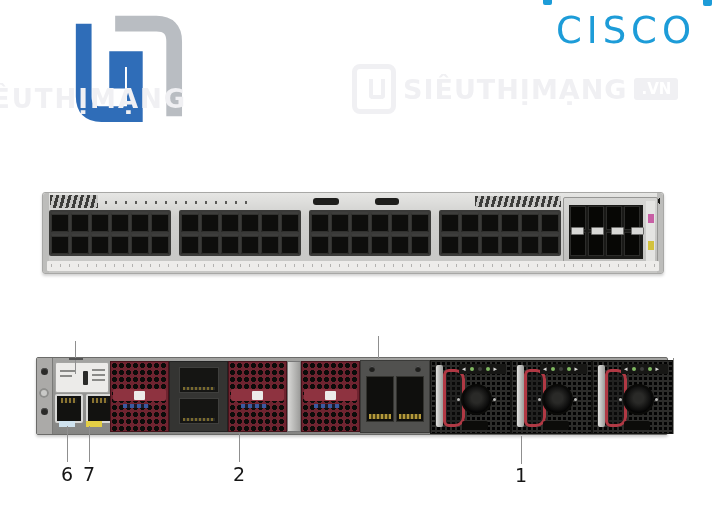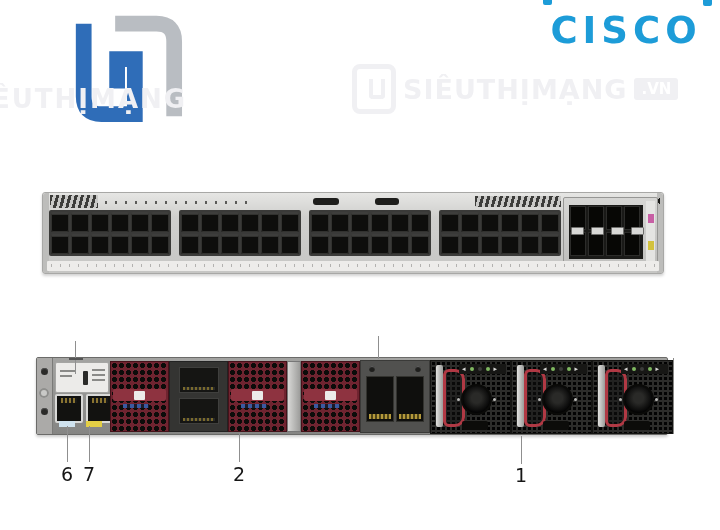--- a/index.html
+++ b/index.html
@@ -15,21 +15,21 @@
   #wm-center{position:absolute;left:352px;top:64px;display:flex;align-items:center;gap:7px;}
   #wm-center .wm-text{font-size:27px;letter-spacing:1px;}
   #wm-glyph{display:inline-block;width:34px;height:40px;border:5px solid #f0f0f3;border-radius:8px;position:relative;}
   #wm-glyph::after{content:"";position:absolute;right:6px;top:10px;width:8px;height:16px;border:4px solid #f0f0f3;border-top:none;border-radius:0 0 4px 4px;}
   .wm-vn{display:inline-block;background:#f0f0f3;color:#ffffff;font-size:15px;font-weight:bold;
          padding:2px 7px;border-radius:3px;}
 
   
   #cisco-logo{position:absolute;left:533px;top:0;width:186px;text-align:center;}
   .bridge-tip{position:absolute;top:0;width:9px;height:5px;background:#1d9cd8;border-radius:0 0 2px 2px;}
-  #cisco-word{margin-top:9px;font-size:37px;font-weight:bold;letter-spacing:5px;color:#1d9cd8;}
+  #cisco-word{margin-top:9px;font-size:37px;font-weight:normal;letter-spacing:5px;color:#1d9cd8;}
 
   
   #front-panel{position:absolute;left:42px;top:192px;width:620px;height:80px;
                background:linear-gradient(#e6e6e4,#cfcfcd 30%,#c6c6c4);
                border:1px solid #a8a8a6;border-radius:3px;box-shadow:0 2px 3px rgba(0,0,0,.18);}
   .front-endcap{position:absolute;top:0;width:6px;height:100%;background:#bdbdbb;}
   #front-endcap-l{left:0;border-radius:3px 0 0 3px;}
   #front-endcap-r{right:0;border-radius:0 3px 3px 0;}
   .vent{position:absolute;top:2px;height:13px;
         background:repeating-linear-gradient(105deg,#3c3c3a 0 3px,#c9c9c7 3px 6px);}

